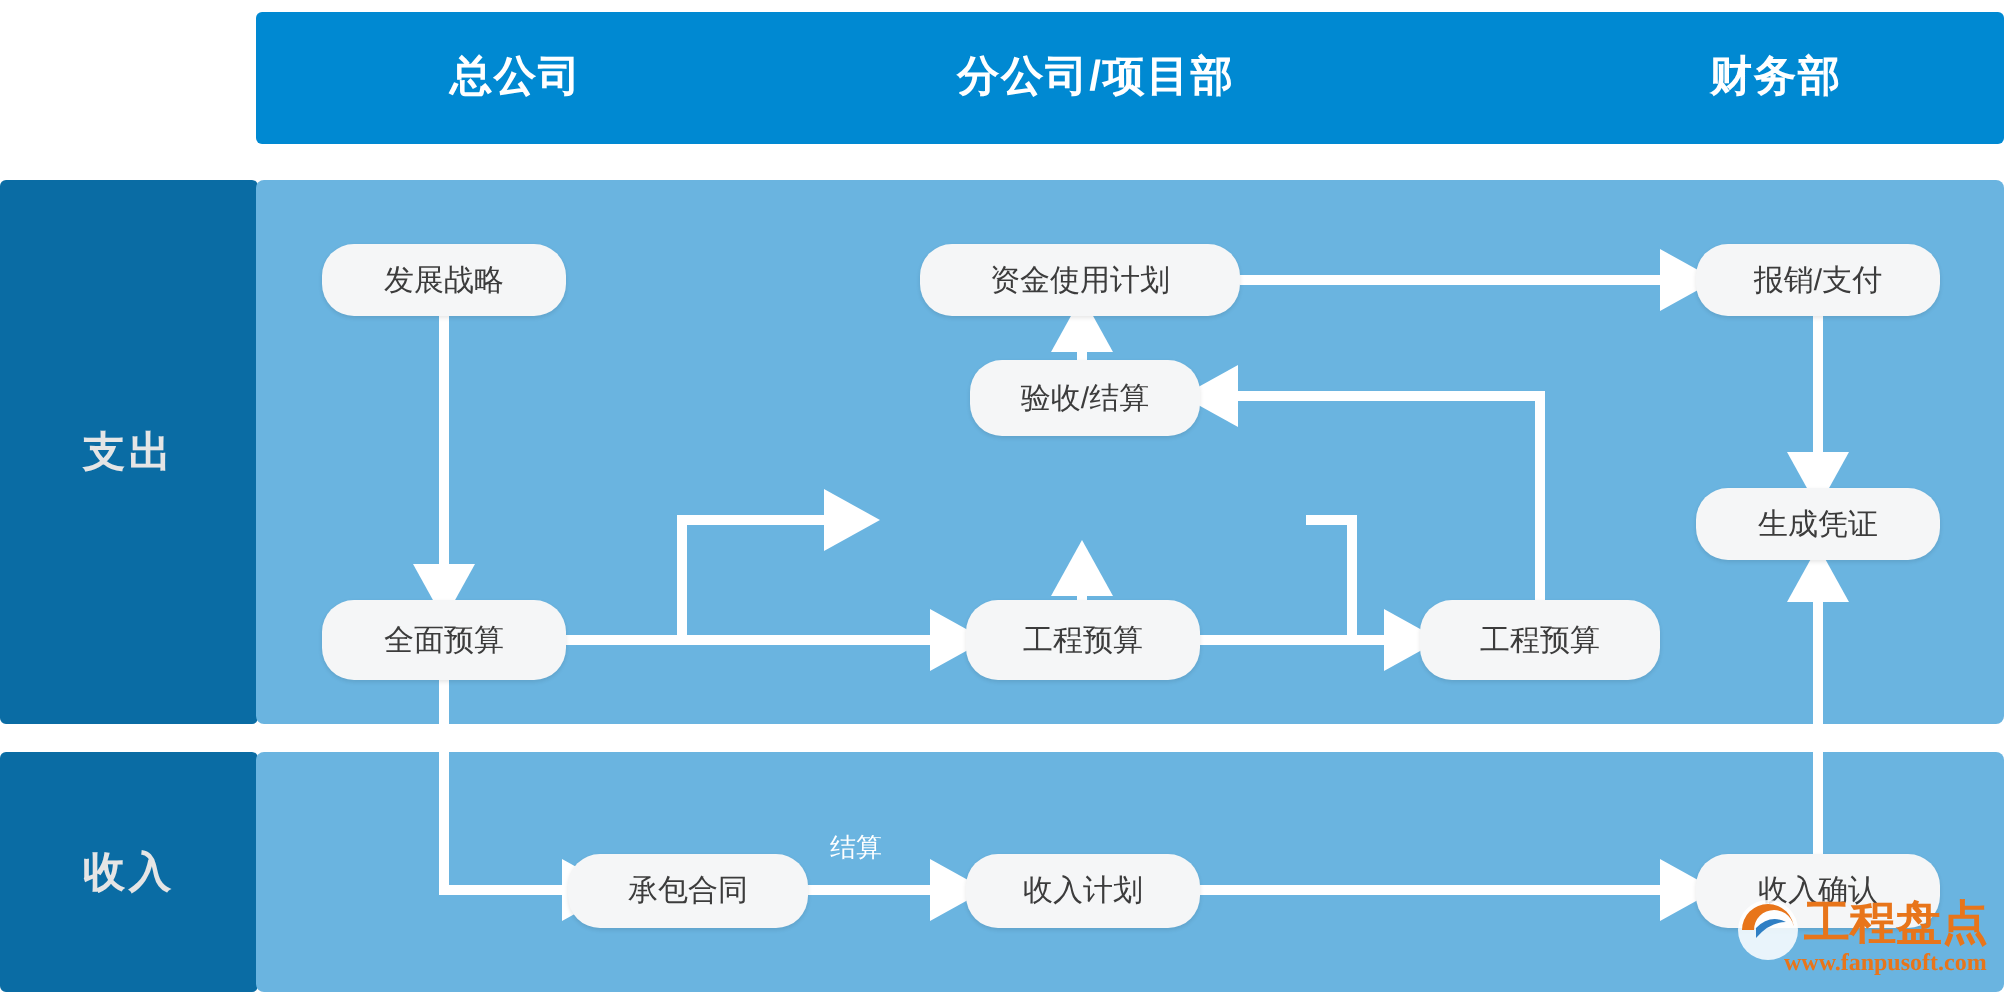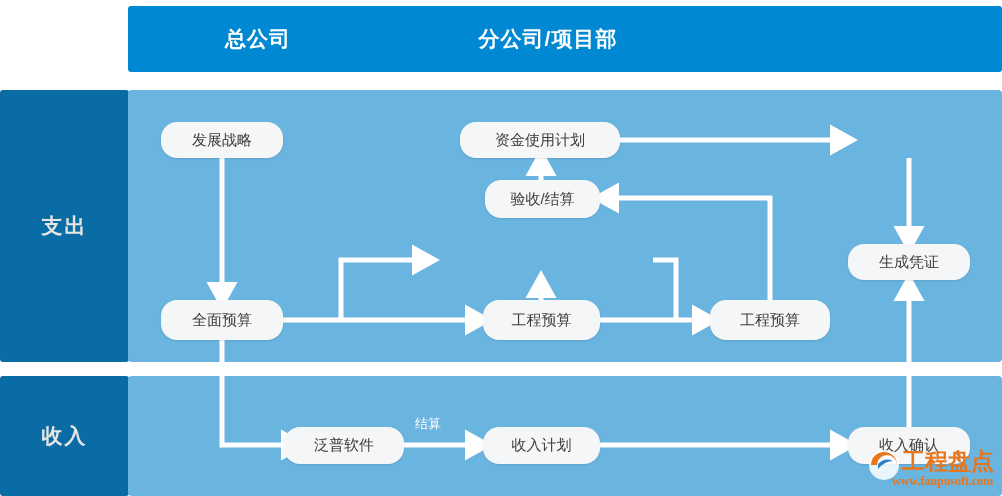--- a/index.html
+++ b/index.html
@@ -137,20 +137,21 @@
   }
 </style>
 </head>
 <body>
 
 <div id="stage">
 
   <div class="header-bar">
     <div class="header-label hl-1">总公司</div>
     <div class="header-label hl-2">分公司/项目部</div>
+    <div class="header-label hl-3">财务部</div>
   </div>
 
   <div class="side-label side-expense">
     <span>支出</span>
   </div>
   <div class="side-label side-income">
     <span>收入</span>
   </div>
 
   <div class="panel panel-expense"></div>
@@ -195,20 +196,23 @@
   </svg>
 
   <div class="node" style="left:161px; top:122px; width:122px; height:36px;">
     <span>发展战略</span>
   </div>
 
   <div class="node" style="left:460px; top:122px; width:160px; height:36px;">
     <span>资金使用计划</span>
   </div>
 
+  <div class="node" style="left:848px; top:122px; width:122px; height:36px;">
+    <span>报销/支付</span>
+  </div>
 
   <div class="node" style="left:485px; top:180px; width:115px; height:38px;">
     <span>验收/结算</span>
   </div>
 
 
   <div class="node" style="left:848px; top:244px; width:122px; height:36px;">
     <span>生成凭证</span>
   </div>
 
@@ -218,21 +222,21 @@
 
   <div class="node" style="left:483px; top:300px; width:117px; height:40px;">
     <span>工程预算</span>
   </div>
 
   <div class="node" style="left:710px; top:300px; width:120px; height:40px;">
     <span>工程预算</span>
   </div>
 
   <div class="node" style="left:284px; top:427px; width:120px; height:37px;">
-    <span>泛普软件</span>
+    <span>承包合同</span>
   </div>
 
   <div class="node" style="left:483px; top:427px; width:117px; height:37px;">
     <span>收入计划</span>
   </div>
 
   <div class="node" style="left:848px; top:427px; width:122px; height:37px;">
     <span>收入确认</span>
   </div>
 

